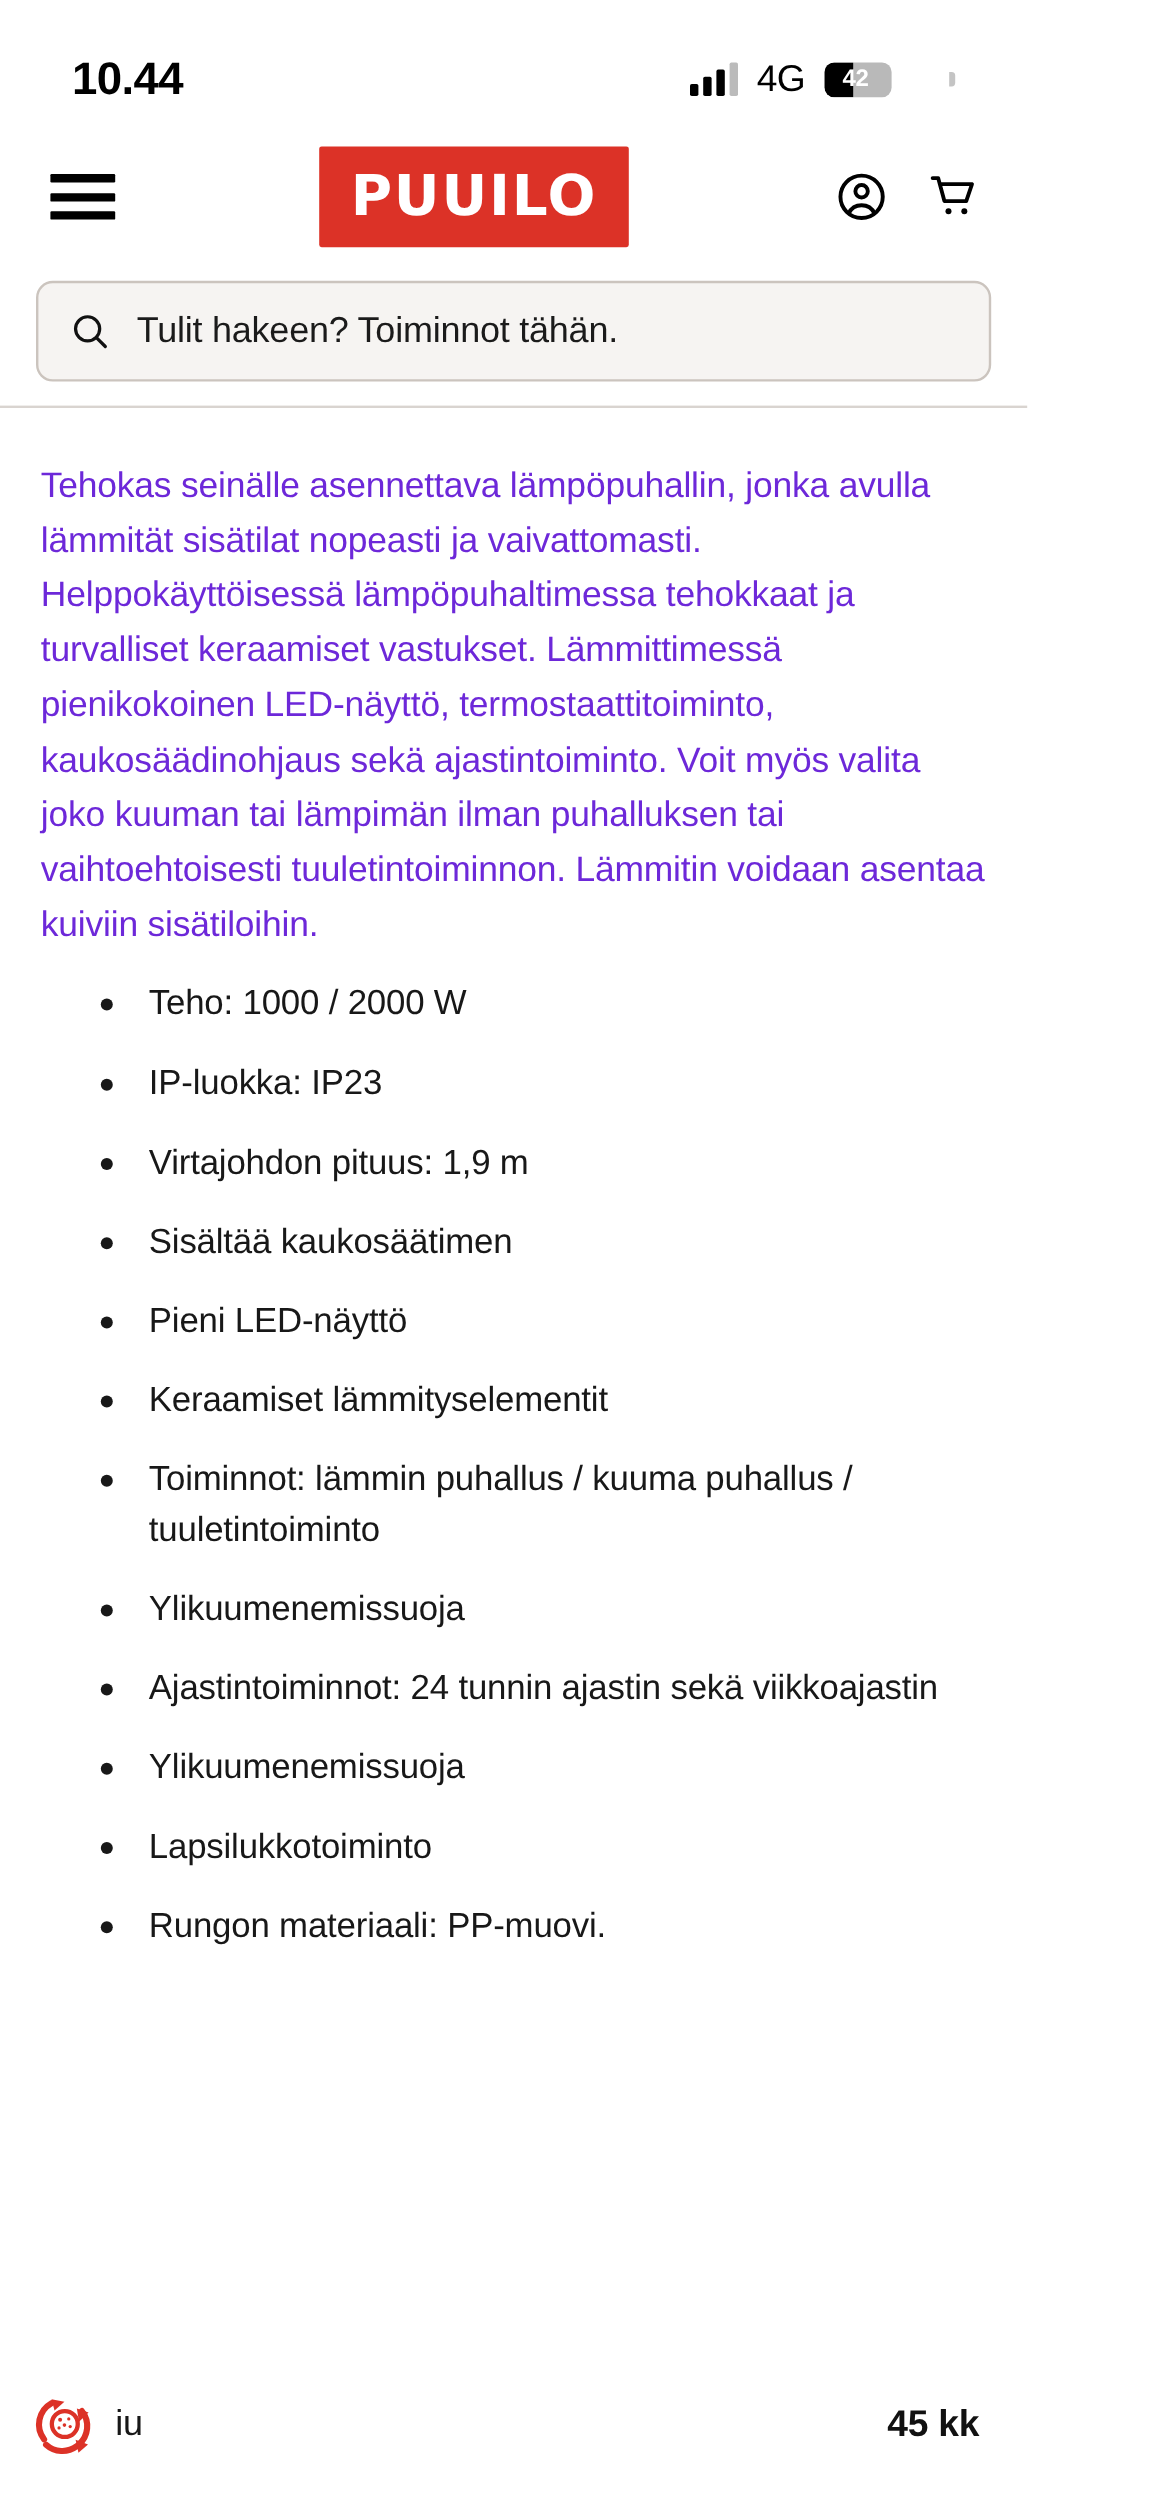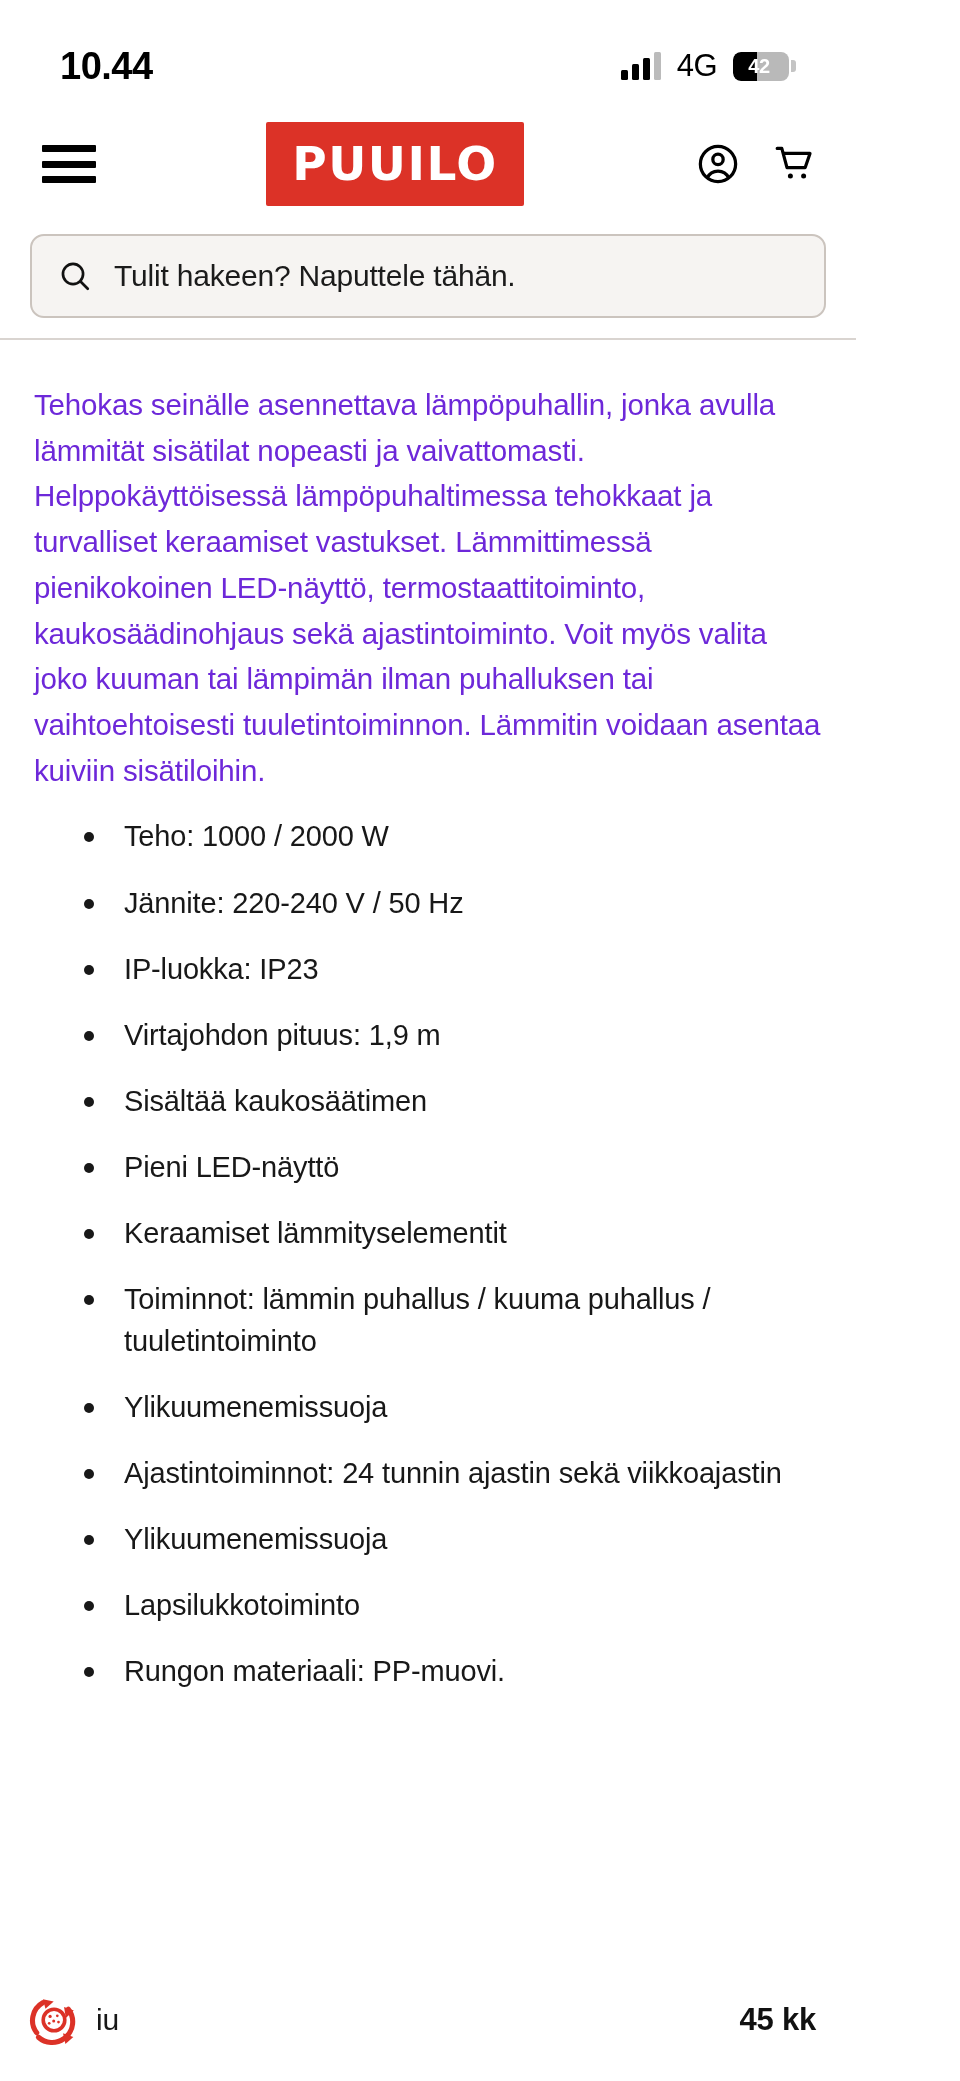--- a/index.html
+++ b/index.html
@@ -255,21 +255,21 @@
   <div class="statusbar">
     <div class="status-time">10.44</div>
     <div class="status-right">
       <div class="signal">
         <i style="background: rgb(0, 0, 0);"></i>
           <i style="background: rgb(0, 0, 0);"></i>
           <i style="background: rgb(0, 0, 0);"></i>
           <i style="background: rgb(187, 187, 187);"></i>
       </div>
       <div class="net-label">4G</div>
-      <div style="display:flex;align-items:center;">
+      <div style="display:flex;align-items:center;gap:46px;">
         <div class="battery">
           <div class="fill" style="width: 42%;"></div>
           <div class="pct">42</div>
         </div>
         <div class="battery-tip"></div>
       </div>
     </div>
   </div>
 
   <div class="header">
@@ -298,34 +298,33 @@
       </div>
     </div>
   </div>
 
   <div class="search-wrap">
     <div class="search-box">
       <svg width="34" height="34" viewBox="0 0 24 24" fill="none" stroke="#111" stroke-width="1.9" stroke-linecap="round">
         <circle cx="10.6" cy="10.6" r="7.1"></circle>
         <line x1="15.9" y1="15.9" x2="21" y2="21"></line>
       </svg>
-      <div class="search-placeholder">Tulit hakeen? Naputtele tähän.</div>
+      <div class="search-placeholder">Tulit hakeen? Toiminnot tähän.</div>
     </div>
   </div>
 
   <div class="divider"></div>
 
   <div class="content">
     <div class="desc">
       <p>Tehokas seinälle asennettava lämpöpuhallin, jonka avulla lämmität sisätilat nopeasti ja vaivattomasti.</p>
       <p>Helppokäyttöisessä lämpöpuhaltimessa tehokkaat ja turvalliset keraamiset vastukset. Lämmittimessä pienikokoinen LED-näyttö, termostaattitoiminto, kaukosäädinohjaus sekä ajastintoiminto. Voit myös valita joko kuuman tai lämpimän ilman puhalluksen tai vaihtoehtoisesti tuuletintoiminnon. Lämmitin voidaan asentaa kuiviin sisätiloihin.</p>
     </div>
     <ul class="specs">
       <li>Teho: 1000 / 2000 W</li>
-      <li>Jännite: 220-240 V / 50 Hz</li>
       <li>IP-luokka: IP23</li>
       <li>Virtajohdon pituus: 1,9 m</li>
       <li>Sisältää kaukosäätimen</li>
       <li>Pieni LED-näyttö</li>
       <li>Keraamiset lämmityselementit</li>
       <li>Toiminnot: lämmin puhallus / kuuma puhallus / tuuletintoiminto</li>
       <li>Ylikuumenemissuoja</li>
       <li>Ajastintoiminnot: 24 tunnin ajastin sekä viikkoajastin</li>
       <li>Ylikuumenemissuoja</li>
       <li>Lapsilukkotoiminto</li>

